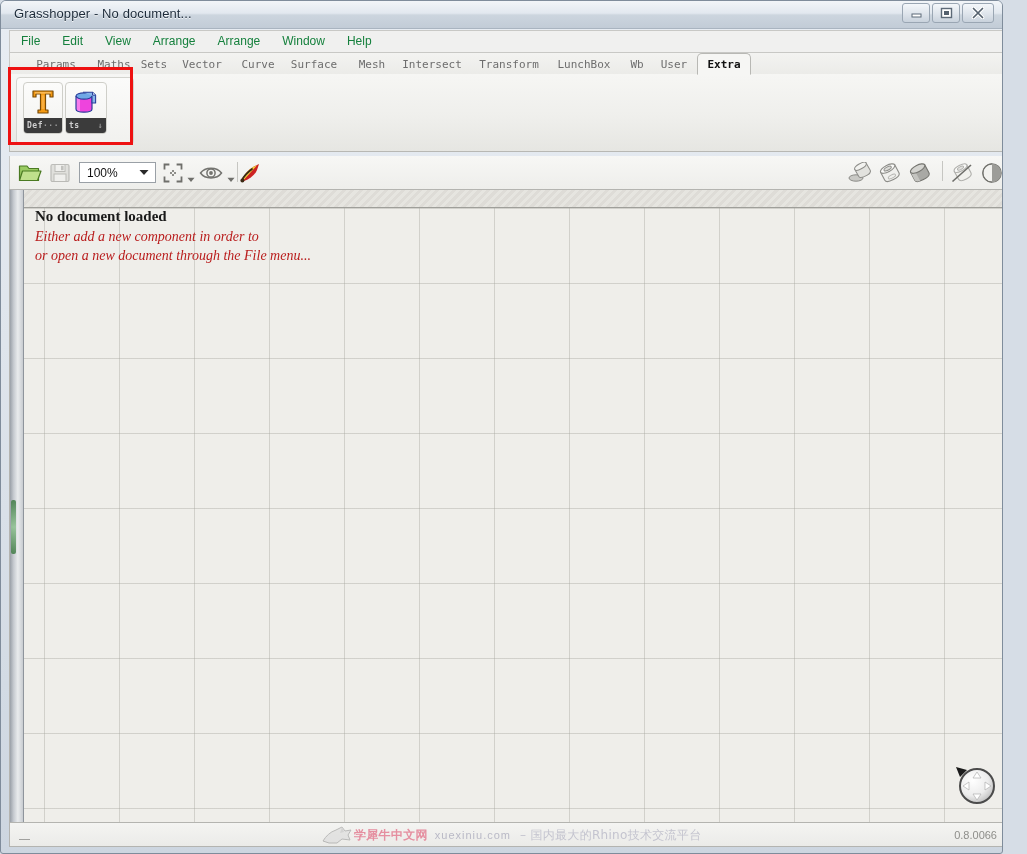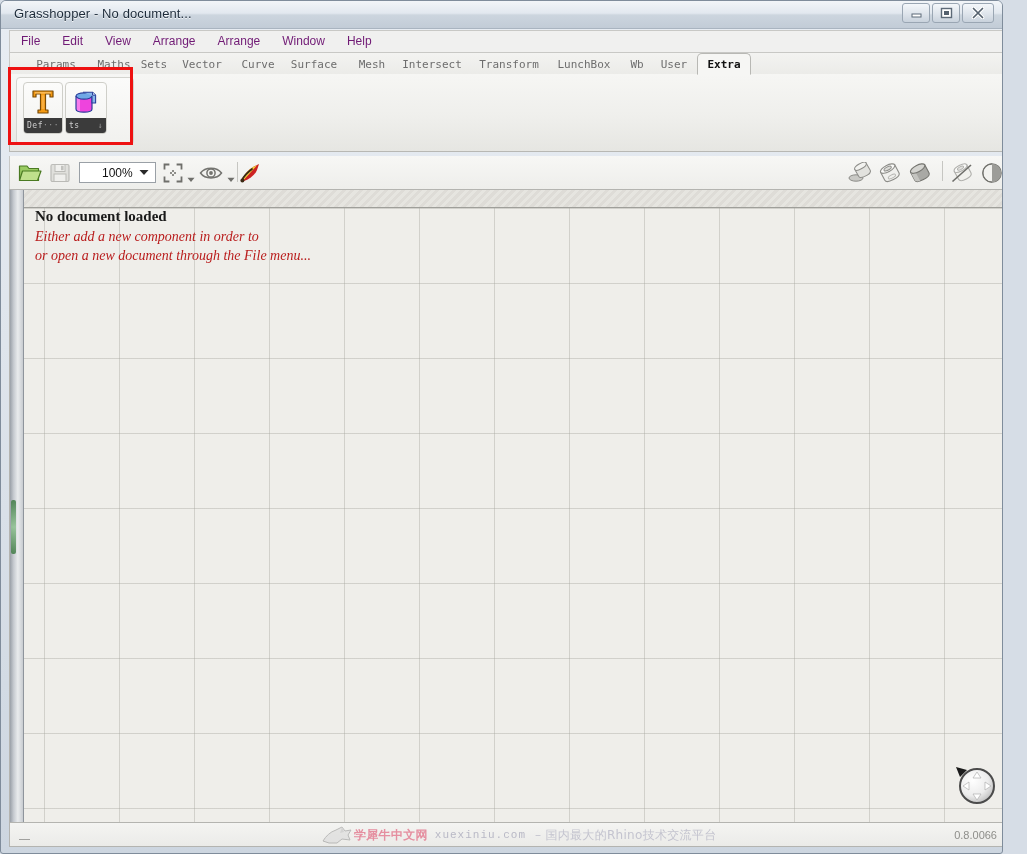--- a/index.html
+++ b/index.html
@@ -46,21 +46,21 @@
   .winbtn svg { display:block; }
 
   
   #menubar {
     position: absolute; left: 8px; top: 29px; width: 1011px; height: 23px;
     background: #f0f0ef;
     border: 1px solid #c8c8c5;
     display: flex; align-items: center;
   }
   .menu-item {
-    font-size: 12px; color: #701a75;
+    font-size: 12px; color: #15803d;
     padding: 3px 11px 4px 11px;
     white-space: nowrap;
   }
 
   
   #tabstrip {
     position: absolute; left: 8px; top: 52px; width: 1011px; height: 22px;
     background: linear-gradient(to bottom, #f3f3f1 0%, #ebebe8 100%);
     border-left: 1px solid #c8c8c5; border-right: 1px solid #c8c8c5;
   }
@@ -85,20 +85,21 @@
     position: absolute; left: 8px; top: 73px; width: 1011px; height: 78px;
     background: linear-gradient(to bottom, #f6f6f4 0%, #efefec 55%, #e6e6e2 100%);
     border: 1px solid #b8b8b4;
     border-top: none;
   }
   #ribbon-group {
     position: absolute; left: 6px; top: 3px; width: 118px; height: 68px;
     background: linear-gradient(to bottom, #fbfbfa 0%, #f1f1ee 100%);
     border: 1px solid #d4d4cf;
     border-radius: 4px;
+    font-weight: bold;
   }
   .gh-comp {
     position: absolute; top: 4px; width: 40px; height: 52px;
     background: linear-gradient(to bottom, #fcfcfb 0%, #f3f3f0 100%);
     border: 1px solid #cfcfc9;
     border-radius: 4px;
     overflow: hidden;
   }
   #comp-0 { left: 6px; }
   #comp-1 { left: 48px; padding-left: 40px; }
@@ -140,21 +141,21 @@
     background: #c6c6c2;
   }
   #zoom-combo {
     position: absolute; left: 78px; top: 161px;
     width: 77px; height: 21px;
     background: #ffffff;
     border: 1px solid #9aa0a6;
     display: flex; align-items: center;
   }
   #zoom-value {
-    font-size: 12px; color: #111; padding-left: 22px;
+    font-size: 12px; color: #111; padding-left: 7px;
   }
   #zoom-arrow {
     margin-left: auto; margin-right: 6px;
   }
   .mini-arrow { margin-left: 1px; }
 
   
   #canvas-outer {
     position: absolute; left: 8px; top: 188px;
     width: 1011px; height: 634px;
@@ -232,21 +233,21 @@
   #watermark {
     position: absolute; left: 310px; top: 1px;
     height: 22px; display: flex; align-items: center;
   }
   #wm-cn {
     font-family: "DejaVu Sans", sans-serif;
     font-size: 12px; font-weight: bold; color: #e58fa0;
     letter-spacing: .3px;
   }
   #wm-url {
-    font-family: Liberation Mono, monospace;
+    font-family: Liberation Sans, sans-serif;
     font-size: 11px; color: #b9b9c6; margin-left: 7px; letter-spacing: 1px;
   }
   #wm-tail {
     font-family: "DejaVu Sans", sans-serif;
     font-size: 12px; color: #c4c4cf; margin-left: 9px; letter-spacing: .3px;
   }
   #version-text {
     position: absolute; right: 22px; top: 6px;
     font-size: 11px; color: #8e8e8a;
     font-family: "Liberation Sans", sans-serif;

